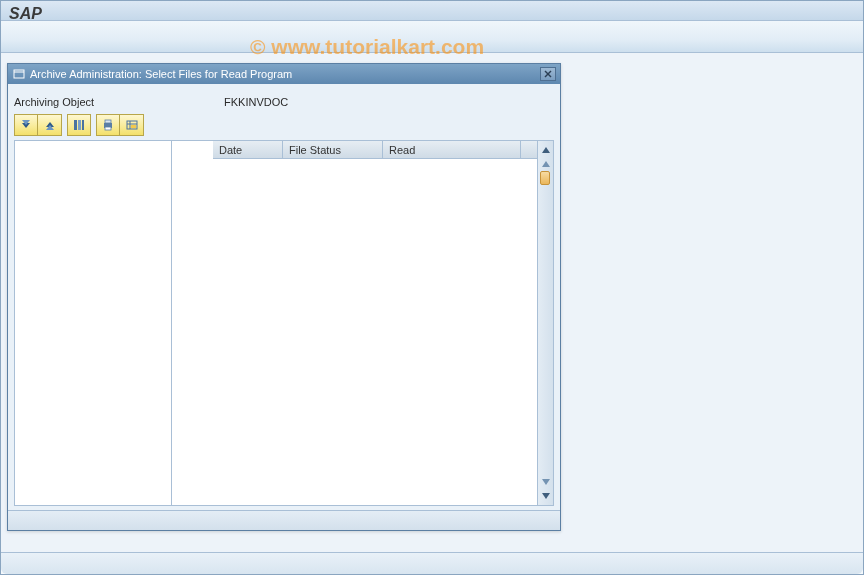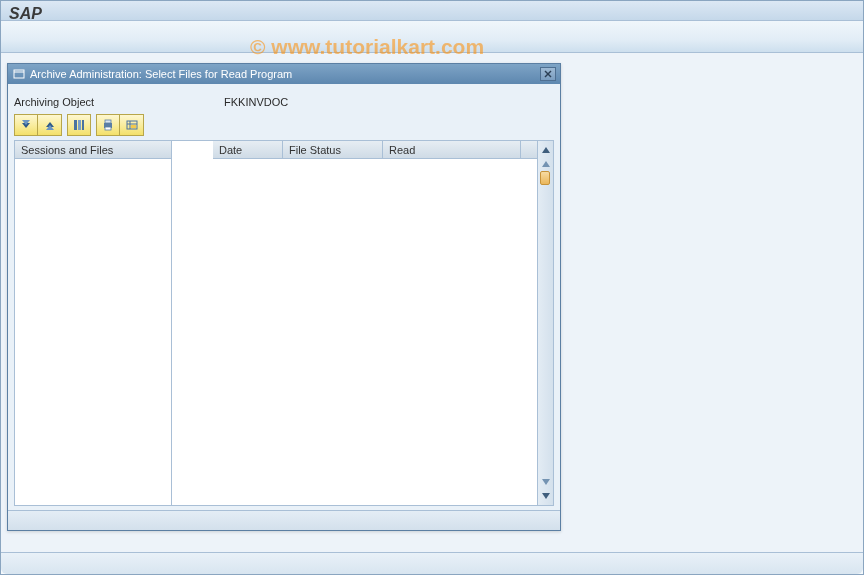--- a/index.html
+++ b/index.html
@@ -268,23 +268,20 @@
                 <rect x="2" y="3" width="10" height="8" fill="none" stroke="#4a73a0" stroke-width="1"></rect>
                 <line x1="2" y1="6" x2="12" y2="6" stroke="#4a73a0" stroke-width="1"></line>
                 <line x1="5" y1="3" x2="5" y2="11" stroke="#4a73a0" stroke-width="1"></line>
                 <rect x="6" y="7" width="5" height="3" fill="#f2c94c"></rect>
               </svg>
           </div>
         </div>
 
         <div class="grid">
           <div class="grid-left">
-            <div class="col-header-row">
-              <div class="col-header last" style="flex:1">Sessions and Files</div>
-            </div>
             <div class="grid-body"></div>
           </div>
           <div class="grid-right">
             <div class="grid-cols">
               <div class="col-header-row">
                 <div class="col-header" style="width:70px">Date</div>
                 <div class="col-header" style="width:100px">File Status</div>
                 <div class="col-header" style="flex:1">Read</div>
                 <div class="col-header last" style="width:16px"></div>
               </div>

